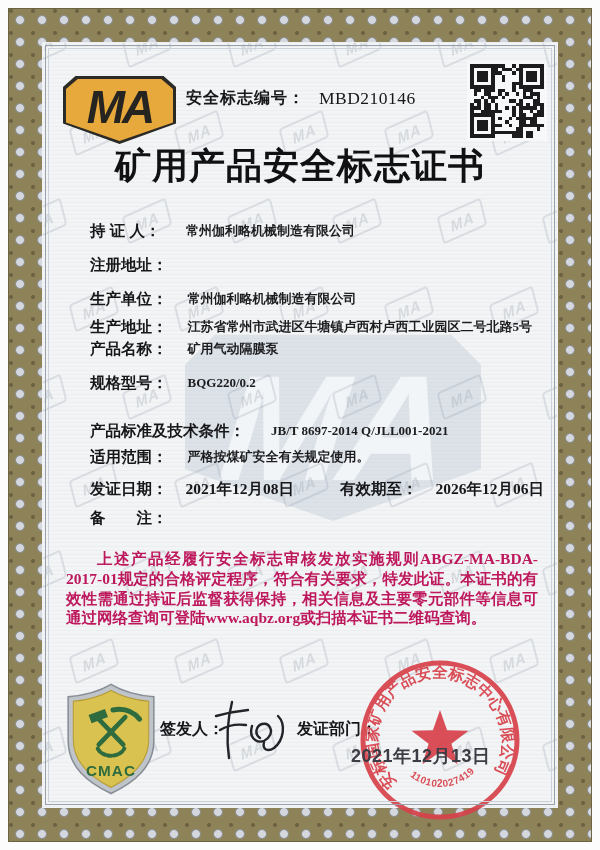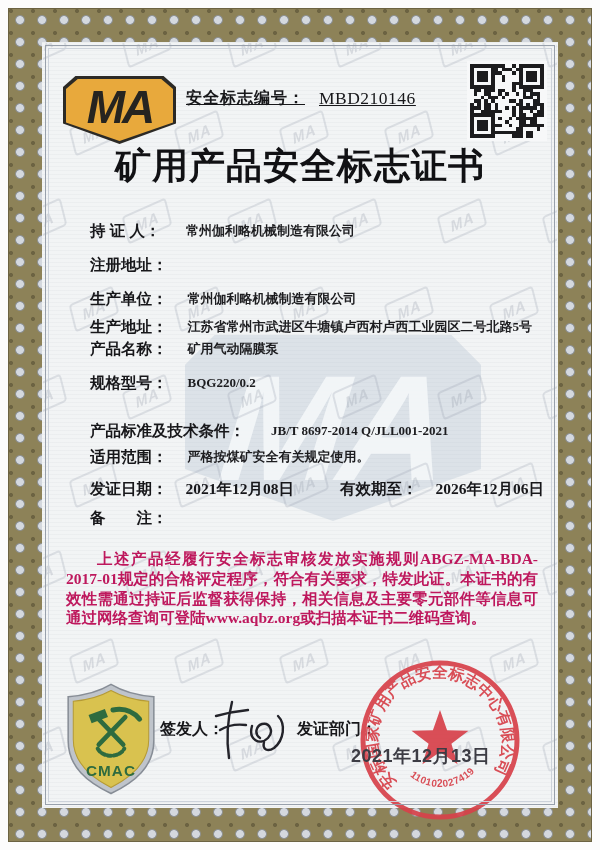--- a/index.html
+++ b/index.html
@@ -32,21 +32,21 @@
   
   .ma-badge{position:absolute;left:63px;top:76px;width:113px;height:68px;}
   .ma-badge .outer{position:absolute;inset:0;
       clip-path:polygon(11% 0,89% 0,100% 16%,100% 70%,50% 100%,0 70%,0 16%);background:#2c2a26;}
   .ma-badge .inner{position:absolute;inset:3px;
       clip-path:polygon(11% 0,89% 0,100% 16%,100% 70%,50% 100%,0 70%,0 16%);
       background:#e8a93c;display:flex;align-items:center;justify-content:center;}
   .ma-badge .txt{font-size:46px;font-weight:900;font-style:italic;color:#262420;
       letter-spacing:-3px;transform:translateY(-3px);}
 
-  .certno{position:absolute;left:186px;top:88px;font-size:16px;display:flex;gap:14px;align-items:flex-start;text-decoration:underline;}
+  .certno{position:absolute;left:186px;top:88px;font-size:16px;display:flex;gap:14px;align-items:flex-start;}
   .certno .lbl{font-weight:600;letter-spacing:1px;}
   .certno .val{font-family:"Liberation Serif",serif;font-size:17.5px;letter-spacing:.5px;}
 
   .qr{position:absolute;left:467px;top:61px;width:80px;height:80px;background:#f7f8f9;
       display:grid;grid-template-columns:repeat(21,1fr);grid-template-rows:repeat(21,1fr);
       padding:3px;box-sizing:border-box;}
   .qr i{display:block;}
   .qr i.on{background:#1c1c1e;}
 
   .title{position:absolute;left:0;width:100%;top:142px;text-align:center;font-size:36px;

